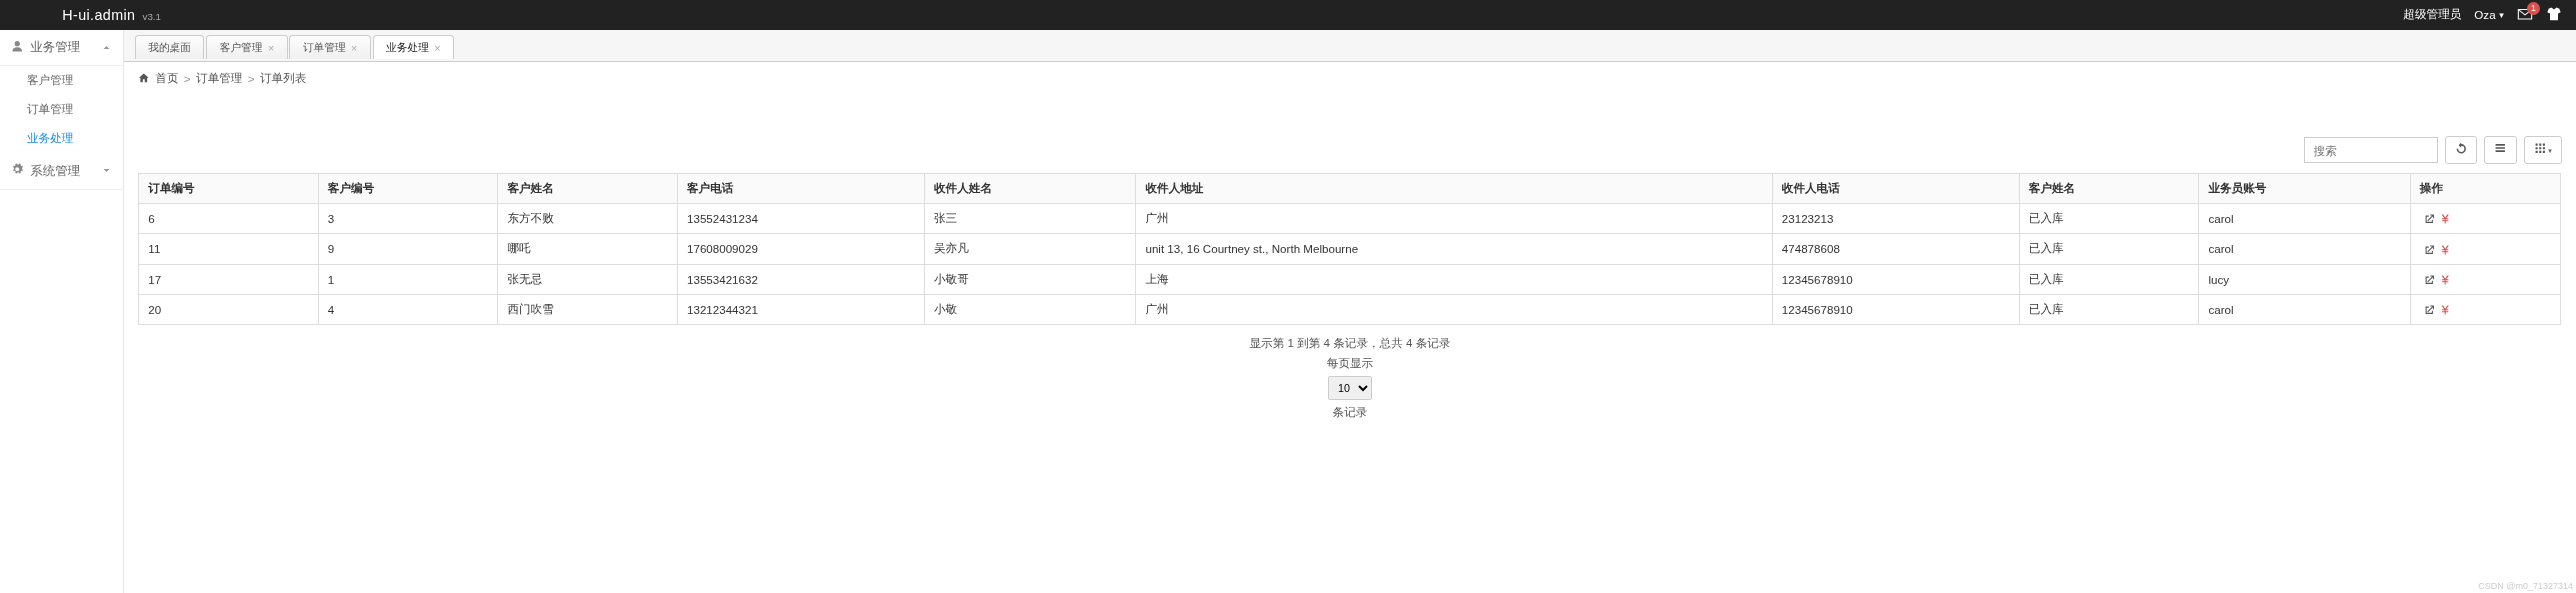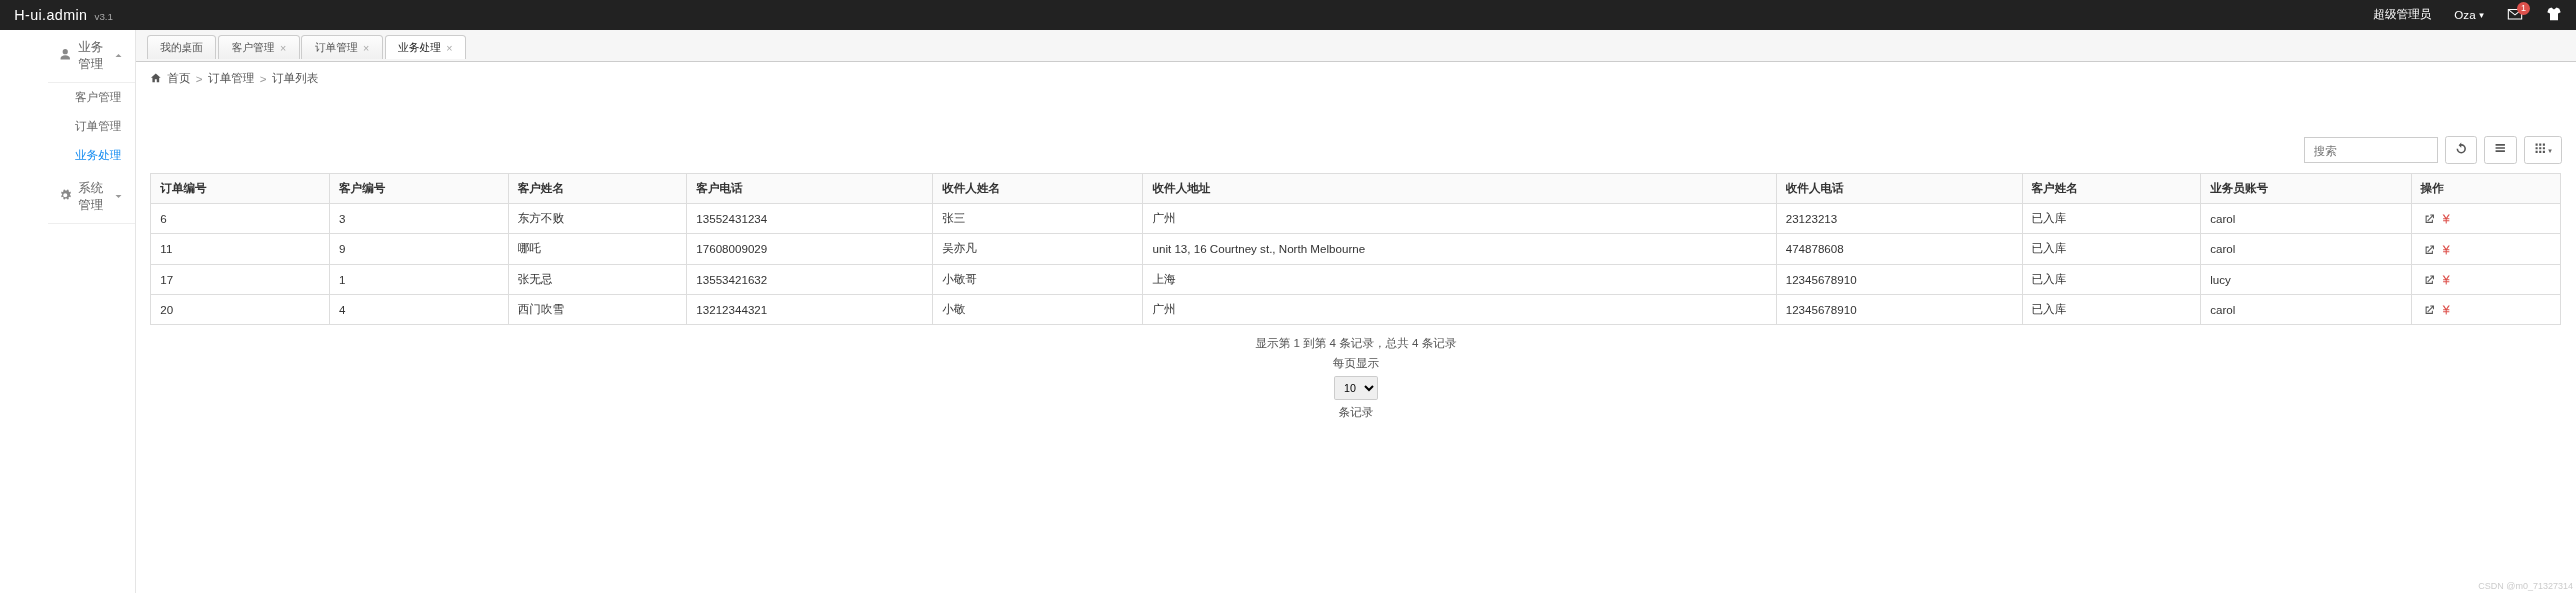--- a/index.html
+++ b/index.html
@@ -1,33 +1,33 @@
 <!DOCTYPE html>
 <html style="font-size:14.3px"><head>
 <meta charset="utf-8">
 <style>
 * { margin: 0; padding: 0; box-sizing: border-box; }
 body { font-family: "Microsoft YaHei", Arial, sans-serif; font-size: 11.6px; color: #333; background: #fff; }
 
 
 .header { background: #222; color: #fff; height: 30px; display: flex; align-items: center; padding: 0 14.3px; justify-content: space-between; }
 .header-left { display: flex; align-items: baseline; gap: 7.1px; }
-.brand { font-size: 14.3px; font-weight: 400; letter-spacing: 0.4px; }
+.brand { font-size: 14.3px; font-weight: 400; letter-spacing: 0.4px; margin-left: 48px; }
 .version { font-size: 9.8px; color: #aaa; }
-.header-right { display: flex; align-items: center; gap: 23px; font-size: 11.6px; justify-content: center; }
+.header-right { display: flex; align-items: center; gap: 13px; font-size: 11.6px; justify-content: center; }
 .user-block { display: flex; align-items: center; gap: 3.6px; }
 .chev-down { font-size: 9px; }
 .mail-wrap { position: relative; }
 .mail-icon svg, .tshirt-icon svg { fill: #fff; }
 .badge { position: absolute; top: -5.4px; right: -7.1px; background: #dd514c; color: #fff; border-radius: 7.1px; font-size: 9px; min-width: 12.5px; height: 12.5px; line-height: 12.5px; text-align: center; padding: 0 2.7px; }
 
 .layout { display: flex; }
 
 
-.sidebar { width: 136px; background: #fff; border-right: 0.9px solid #e5e5e5; min-height: 563px; padding-left: 48px; }
+.sidebar { width: 124px; background: #fff; border-right: 0.9px solid #e5e5e5; min-height: 563px; }
 .side-group-head { display: flex; align-items: center; justify-content: space-between; padding: 9px 12.5px 9px 10.7px; color: #666; font-size: 12.5px; border-bottom: 0.9px solid #eee; cursor: pointer; }
 .side-group-head .left { display: flex; align-items: center; gap: 7.1px; }
 .side-group-head svg { fill: #888; }
 .side-sub { padding: 0; }
 .side-sub-item { padding: 7.1px 12.5px 7.1px 27px; color: #666; font-size: 11.6px; cursor: pointer; }
 .side-sub-item.active { color: #148cf1; border-left: 0; }
 
 
 .main { flex: 1; background: #fff; }
 

